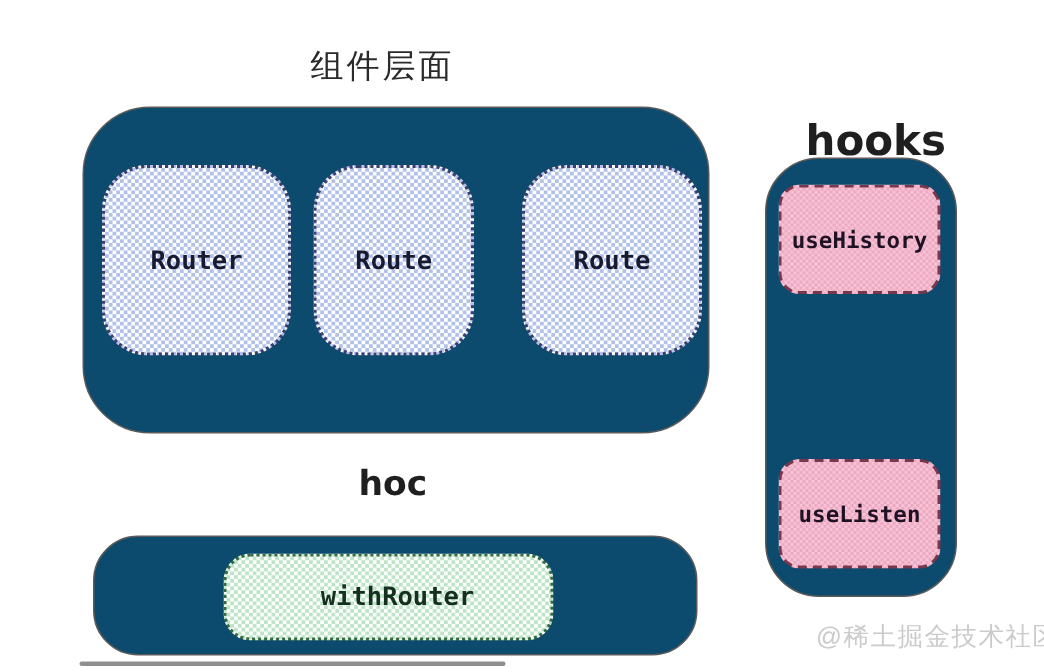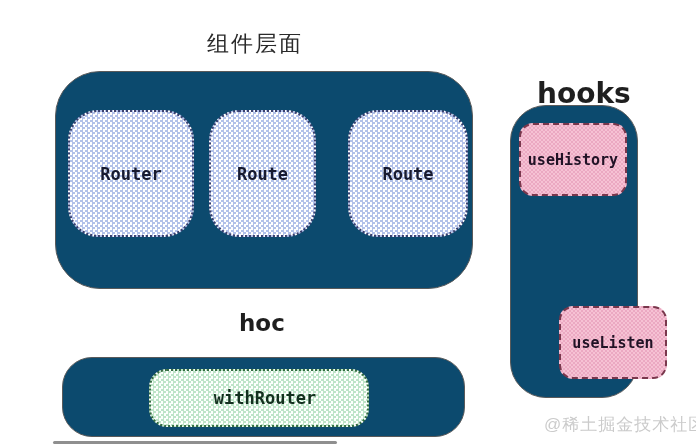--- a/index.html
+++ b/index.html
@@ -92,21 +92,21 @@
   }
 
   
   .box-router { left: 12px; top: 38px; width: 126px; height: 127px; }
   .box-route  { left: 153px; top: 38px; width: 107px; height: 127px; }
   .box-switch { left: 292px; top: 38px; width: 120px; height: 127px; }
 
   
   .box-usehistory  { left: 8px; top: 17px;  width: 108px; height: 73px; }
   .box-uselocation { left: 8px; top: 112px; width: 108px; height: 73px; }
-  .box-uselisten   { left: 8px; top: 200px; width: 108px; height: 73px; margin-left: 40px; }
+  .box-uselisten   { left: 8px; top: 200px; width: 108px; height: 73px; }
 
   
   .box-withrouter { left: 86px; top: 11px; width: 220px; height: 58px; padding-left: 12px; }
 
   
   .bottom-edge {
     left: 53px; top: 441px;
     width: 284px; height: 3px;
     background: #8f8f8f;
     border-radius: 2px;

